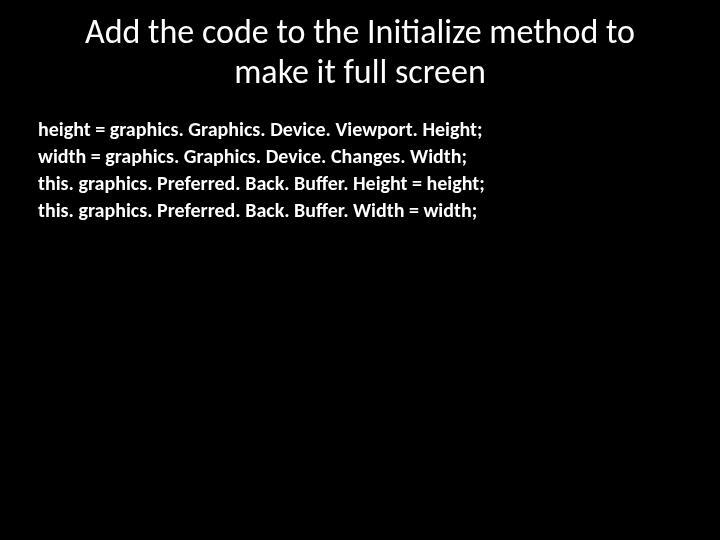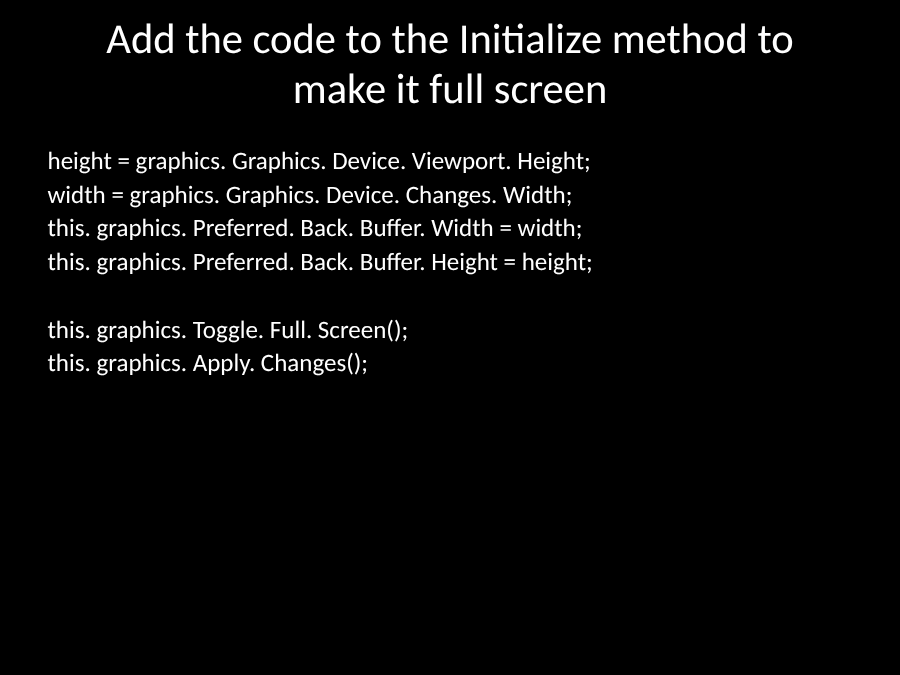--- a/index.html
+++ b/index.html
@@ -19,39 +19,35 @@
       font-size: 34px;
       font-weight: 400;
       line-height: 1.18;
       text-align: center;
       letter-spacing: 0px;
       margin-bottom: 24px;
       padding: 0 8px;
     }
     .code-block {
       font-size: 20px;
-      font-weight: 400;
+      font-weight: 700;
       line-height: 1.35;
     }
     .code-line {
       white-space: pre-wrap;
     }
     .spacer {
       height: 27px;
     }
   </style>
 </head>
 <body>
 
 <div class="slide">
   <h1 class="title">Add the code to the Initialize method to make it full screen</h1>
   <div class="code-block">
     <div class="code-line">height = graphics. Graphics. Device. Viewport. Height;</div>
     <div class="code-line">width = graphics. Graphics. Device. Changes. Width;</div>
+    <div class="code-line">this. graphics. Preferred. Back. Buffer. Height = height;</div>
     <div class="code-line">this. graphics. Preferred. Back. Buffer. Width = width;</div>
-    <div class="code-line">this. graphics. Preferred. Back. Buffer. Height = height;</div>
   </div>
   <div class="spacer"></div>
-  <div class="code-block">
-    <div class="code-line">this. graphics. Toggle. Full. Screen();</div>
-    <div class="code-line">this. graphics. Apply. Changes();</div>
-  </div>
 </div>
 
 </body></html>

